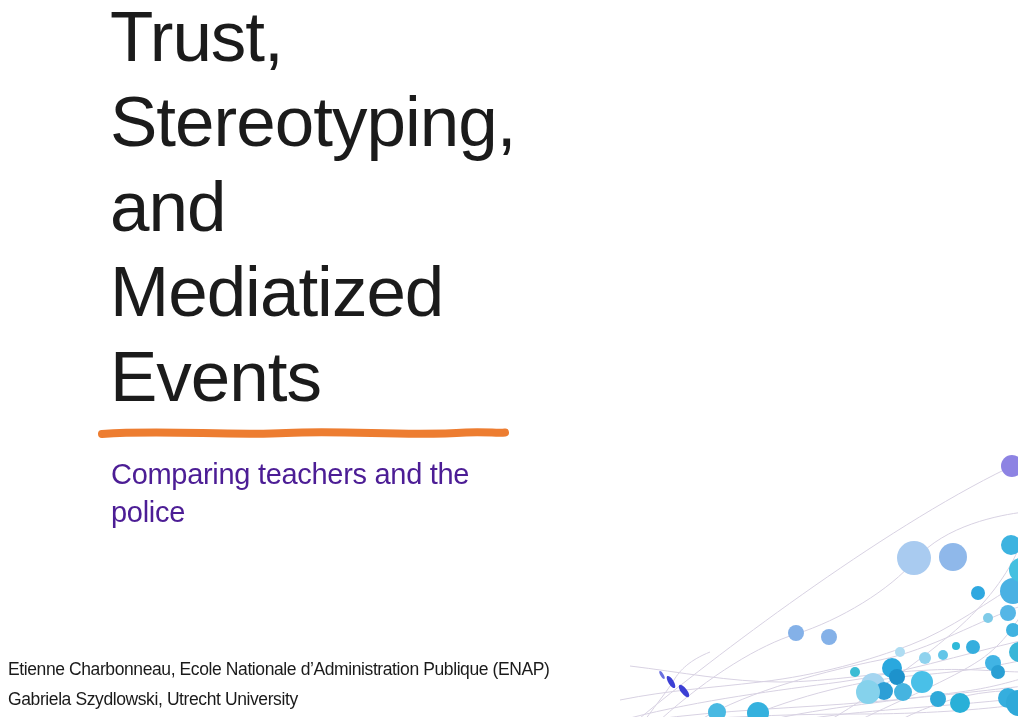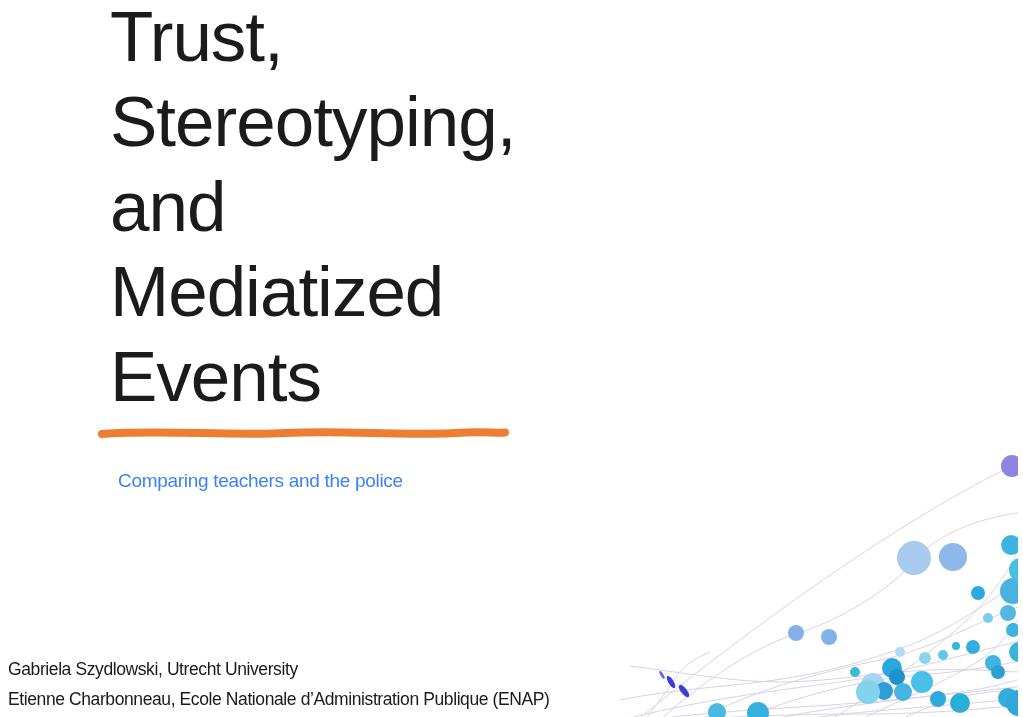--- a/index.html
+++ b/index.html
@@ -27,27 +27,27 @@
     position: absolute;
     left: 96px;
     top: 426px;
     width: 416px;
     height: 14px;
   }
   .subtitle {
     position: absolute;
     left: 111px;
     top: 455px;
-    margin: 7px;
+    margin: 0;
     width: 430px;
-    font-size: 19px;
+    font-size: 29px;
     line-height: 38px;
     font-weight: 400;
     letter-spacing: -0.3px;
-    color: #3b82f6;
+    color: #4c1d95;
   }
   .authors {
     position: absolute;
     left: 8px;
     top: 654px;
     font-size: 17.5px;
     line-height: 30px;
     letter-spacing: -0.4px;
     color: #1a1a1a;
   }
@@ -70,22 +70,22 @@
 Mediatized
 Events</h1>
 
   <svg class="accent-line" viewBox="0 0 416 14" aria-hidden="true">
     <path d="M6,8 C70,3.5 130,10 190,7 C250,4 310,10.5 370,6.5 C390,5.5 402,7.5 409,6.5" fill="none" stroke-width="8" stroke-linecap="round" stroke="#ED7D31"></path>
   </svg>
 
   <p class="subtitle">Comparing teachers and the police</p>
 
   <div class="authors">
+    <div>Etienne Charbonneau, Ecole Nationale d’Administration Publique (ENAP)</div>
     <div>Gabriela Szydlowski, Utrecht University</div>
-    <div>Etienne Charbonneau, Ecole Nationale d’Administration Publique (ENAP)</div>
   </div>
 
   <svg class="art" viewBox="0 0 423 297" aria-hidden="true">
     <g stroke="#b1a5c6" stroke-width="1" fill="none" opacity="0.5">
       <path d="M40,298 C110,240 280,110 408,48 S423,32 424,26"></path>
       <path d="M60,300 C110,255 160,225 196,214 C240,200 290,170 315,140 C345,105 400,95 424,92"></path>
       <path d="M100,300 C150,270 230,250 280,240 C330,230 380,200 424,185"></path>
       <path d="M30,298 C100,280 180,270 240,262 C300,254 360,235 424,220"></path>
       <path d="M140,300 C200,275 260,260 320,255 C370,251 400,245 424,240"></path>
       <path d="M170,300 C220,288 300,280 360,272 C390,268 410,262 424,258"></path>

